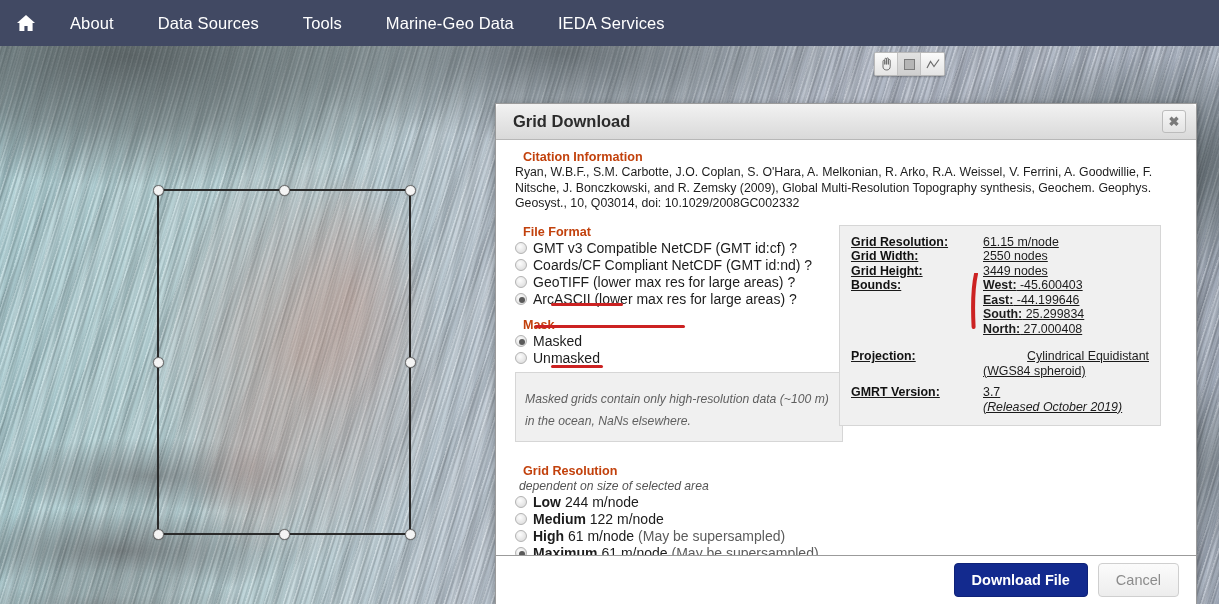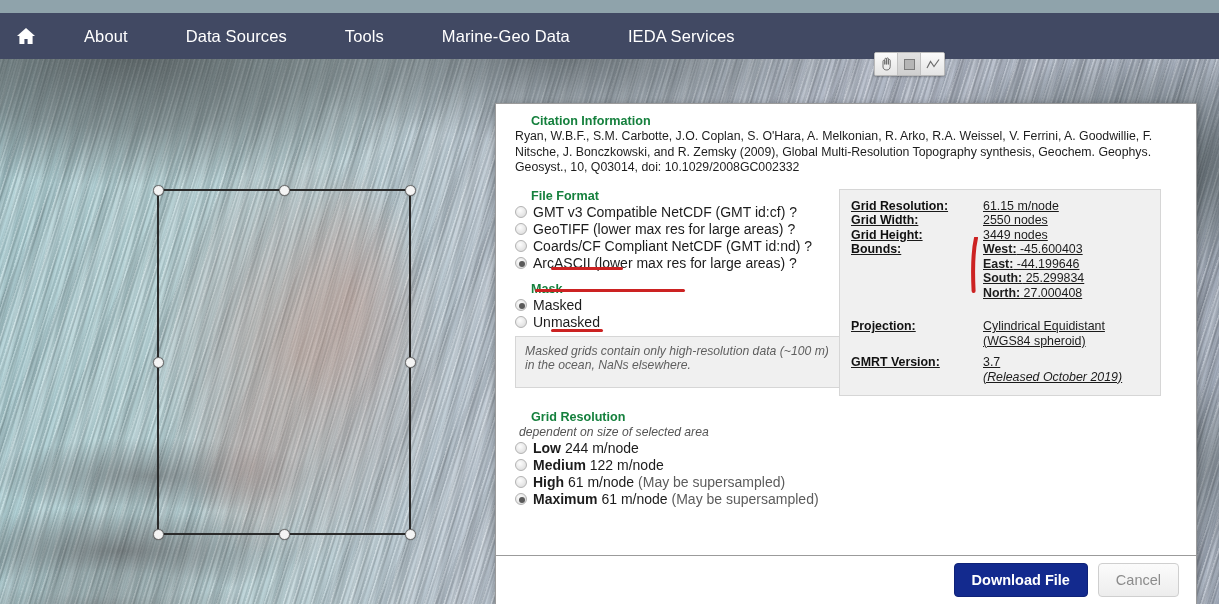--- a/index.html
+++ b/index.html
@@ -56,23 +56,23 @@
     background:
       repeating-linear-gradient(106deg,
         rgba(255,255,255,0.07) 0px, rgba(255,255,255,0.07) 1px,
         rgba(0,0,0,0.05) 2px, rgba(0,0,0,0.05) 2.6px,
         rgba(255,255,255,0) 3.2px, rgba(255,255,255,0) 5px);
     pointer-events: none;
   }
 
   
   #navbar {
-    position: absolute; left: 0; top: 13px; width: 1219px; height: 46px;
+    position: absolute; left: 0; top: 0; width: 1219px; height: 46px;
     background: #414963;
-    display: flex; align-items: center; gap: 14px;
+    display: flex; align-items: center;
   }
   .nav-home { margin-left: 16px; margin-right: 34px; display: flex; align-items: center; }
   .nav-item {
     color: #ffffff; font-size: 16.5px; letter-spacing: .1px;
     padding: 0 0; margin-right: 44px; white-space: nowrap; cursor: pointer;
   }
   .nav-item:first-of-type { margin-left: 0; }
 
   
   #map-toolbar {
@@ -131,21 +131,21 @@
   #dlg-close {
     position: absolute; right: 10px; top: 6px;
     width: 24px; height: 23px; border-radius: 3px;
     background: linear-gradient(#f6f6f6, #e3e3e3);
     border: 1px solid #bcbcbc;
     display: flex; align-items: center; justify-content: center;
     font-size: 13px; color: #7a7a7a; font-weight: bold; cursor: pointer;
   }
   #dlg-body { padding: 10px 16px 0 19px; }
 
-  .sec-head { font-weight: bold; font-size: 12.6px; color: #15803d; margin: 0 0 1px 16px; }
+  .sec-head { font-weight: bold; font-size: 12.6px; color: #c2410c; margin: 0 0 1px 8px; }
   #citation-text { font-size: 12.3px; line-height: 15.5px; color: #1d1d1d; }
 
   #cols { display: flex; margin-top: 13px; }
   #col-left { width: 312px; position: relative; }
   #col-right { margin-left: 12px; width: 322px; }
 
   .radio-row { display: flex; align-items: flex-start; margin: 0 0 1px 0; cursor: pointer; }
   .radio {
     width: 12px; height: 12px; border-radius: 50%;
     background: radial-gradient(circle at 40% 35%, #fdfdfd, #e2e2e2 70%, #cfcfcf 100%);
@@ -154,22 +154,22 @@
   .radio.checked::after {
     content: ""; position: absolute; left: 3px; top: 3px;
     width: 6px; height: 6px; border-radius: 50%; background: #5a5a5a;
   }
   .radio-label { font-size: 14px; color: #1c1c1c; line-height: 16px; }
   .radio-label b { font-weight: bold; }
   .qmark { color: #1c1c1c; }
 
   .note-box {
     margin-top: 6px; border: 1px solid #d6d6d6; background: #f0f0f0;
-    padding: 7px 9px 9px 9px; font-style: italic; color: #5f5f5f;
-    font-size: 12.2px; line-height: 14px; width: 328px; min-height: 52px;
+    padding: 15px 9px 9px 9px; font-style: italic; color: #5f5f5f;
+    font-size: 12.2px; line-height: 22px; width: 328px; min-height: 52px;
   }
   .subnote { font-style: italic; color: #555; font-size: 12.2px; margin: 0 0 1px 4px; }
 
   
   #info-panel {
     border: 1px solid #d6d6d6; background: #f0f0f0;
     padding: 9px 11px 11px 11px; position: relative;
   }
   .info-row { display: flex; line-height: 14.5px; font-size: 12.4px; text-decoration: underline; }
   .info-key { width: 132px; font-weight: bold; color: #111; flex: none; }
@@ -255,20 +255,24 @@
     </div>
     <div class="tool-btn">
       <svg width="14" height="12" viewBox="0 0 14 12" aria-hidden="true">
         <polyline points="1,10 4.5,3.5 8,8.5 13,1.5" fill="none" stroke="#6d6d6d" stroke-width="1.2"></polyline>
       </svg>
     </div>
   </div>
 
   <div id="dialog">
 
+    <div id="dlg-titlebar">
+      <span id="dlg-title">Grid Download</span>
+      <div id="dlg-close">✖</div>
+    </div>
 
     <div id="dlg-body">
 
       <div class="sec-head">Citation Information</div>
       <div id="citation-text">Ryan, W.B.F., S.M. Carbotte, J.O. Coplan, S. O'Hara, A. Melkonian, R. Arko, R.A. Weissel, V. Ferrini, A. Goodwillie, F. Nitsche, J. Bonczkowski, and R. Zemsky (2009), Global Multi-Resolution Topography synthesis, Geochem. Geophys. Geosyst., 10, Q03014, doi: 10.1029/2008GC002332</div>
 
       <div id="cols">
 
         <div id="col-left">
 
@@ -278,29 +282,29 @@
             <span class="radio"></span>
             <span class="radio-label">
               <span>GMT v3 Compatible NetCDF (GMT id:cf)</span>
               <span class="qmark">?</span>
             </span>
           </div>
 
           <div class="radio-row">
             <span class="radio"></span>
             <span class="radio-label">
-              <span>GeoTIFF (lower max res for large areas)</span>
+              <span>Coards/CF Compliant NetCDF (GMT id:nd)</span>
               <span class="qmark">?</span>
             </span>
           </div>
 
           <div class="radio-row">
             <span class="radio"></span>
             <span class="radio-label">
-              <span>Coards/CF Compliant NetCDF (GMT id:nd)</span>
+              <span>GeoTIFF (lower max res for large areas)</span>
               <span class="qmark">?</span>
             </span>
           </div>
 
           <div class="radio-row">
             <span class="radio checked"></span>
             <span class="radio-label">
               <span>ArcASCII (lower max res for large areas)</span>
               <span class="qmark">?</span>
             </span>
@@ -402,21 +406,21 @@
               </span>
             </div>
 
             <div class="info-row">
               <span class="info-key"></span>
               <span class="info-val">
                 <span class="k">North:</span><span> 27.000408</span>
               </span>
             </div>
 
-            <div class="info-row" style="margin-top:19px;">
+            <div class="info-row" style="margin-top:13px;justify-content:space-between;">
               <span class="info-key">Projection:</span>
               <span class="info-val">Cylindrical Equidistant</span>
             </div>
             <div class="info-row">
               <span class="info-key"></span>
               <span class="info-val">(WGS84 spheroid)</span>
             </div>
 
             <div class="info-row" style="margin-top:7px;">
               <span class="info-key">GMRT Version:</span>

